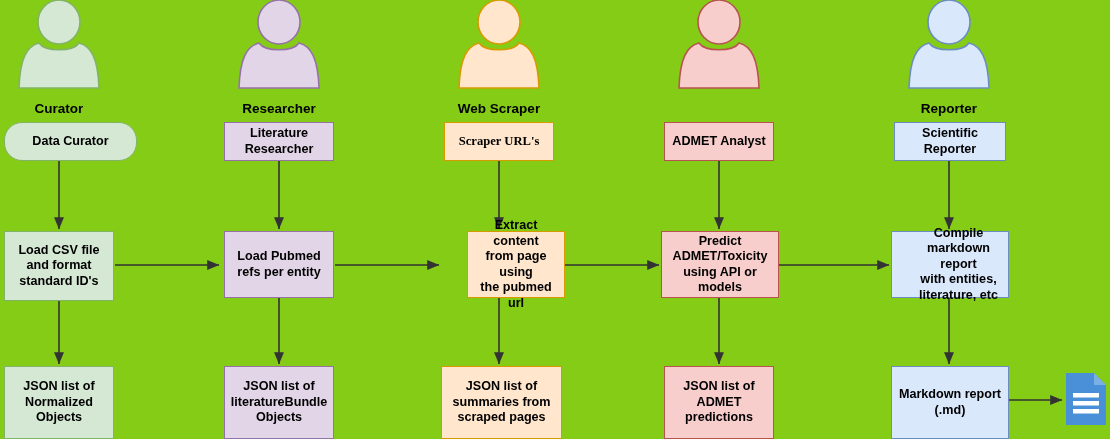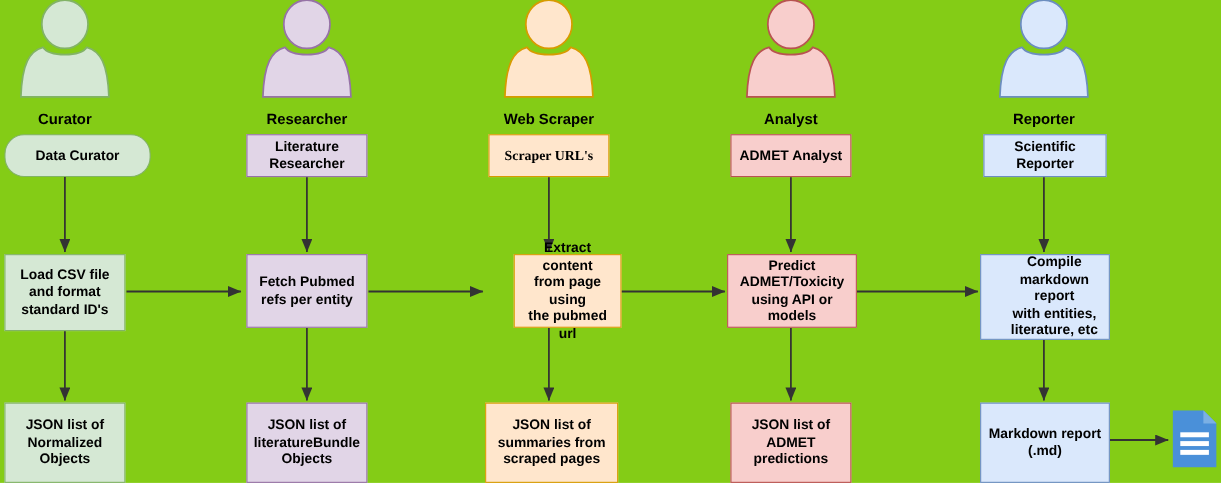--- a/index.html
+++ b/index.html
@@ -128,21 +128,21 @@
 
   <div class="avatar" style="left:231px; top:0px;">
     <svg viewBox="0 0 96 92" xmlns="http://www.w3.org/2000/svg">
       <ellipse cx="48" cy="22" rx="21" ry="22" fill="#e1d5e7" stroke="#9673a6" stroke-width="1.6"></ellipse>
       <path d="M8,88 C9,58 16,46 28,43 C34,52 62,52 68,43 C80,46 87,58 88,88 Z" fill="#e1d5e7" stroke="#9673a6" stroke-width="1.6"></path>
     </svg>
   </div>
   <div class="role-label" style="left:189px; top:101px;">Researcher</div>
   <div class="node purple" style="left:224px; top:122px; width:110px; height:39px;">Literature
 Researcher</div>
-  <div class="node purple" style="left:224px; top:231px; width:110px; height:67px;">Fetch Pubmed
+  <div class="node purple" style="left:224px; top:231px; width:110px; height:67px;">Load Pubmed
 refs per entity</div>
   <div class="node purple" style="left:224px; top:366px; width:110px; height:73px;">JSON list of
 literatureBundle
 Objects</div>
 
   <div class="avatar" style="left:451px; top:0px;">
     <svg viewBox="0 0 96 92" xmlns="http://www.w3.org/2000/svg">
       <ellipse cx="48" cy="22" rx="21" ry="22" fill="#ffe6cc" stroke="#d79b00" stroke-width="1.6"></ellipse>
       <path d="M8,88 C9,58 16,46 28,43 C34,52 62,52 68,43 C80,46 87,58 88,88 Z" fill="#ffe6cc" stroke="#d79b00" stroke-width="1.6"></path>
     </svg>
@@ -155,40 +155,39 @@
   <div class="node orange" style="left:441px; top:366px; width:121px; height:73px;">JSON list of
 summaries from
 scraped pages</div>
 
   <div class="avatar" style="left:671px; top:0px;">
     <svg viewBox="0 0 96 92" xmlns="http://www.w3.org/2000/svg">
       <ellipse cx="48" cy="22" rx="21" ry="22" fill="#f8cecc" stroke="#b85450" stroke-width="1.6"></ellipse>
       <path d="M8,88 C9,58 16,46 28,43 C34,52 62,52 68,43 C80,46 87,58 88,88 Z" fill="#f8cecc" stroke="#b85450" stroke-width="1.6"></path>
     </svg>
   </div>
-  <div class="role-label" style="left:629px; top:101px;">Analyst</div>
   <div class="node red" style="left:664px; top:122px; width:110px; height:39px;">ADMET Analyst</div>
   <div class="node red" style="left:661px; top:231px; width:118px; height:67px;">Predict
 ADMET/Toxicity
 using API or
 models</div>
   <div class="node red" style="left:664px; top:366px; width:110px; height:73px;">JSON list of
 ADMET
 predictions</div>
 
   <div class="avatar" style="left:901px; top:0px;">
     <svg viewBox="0 0 96 92" xmlns="http://www.w3.org/2000/svg">
       <ellipse cx="48" cy="22" rx="21" ry="22" fill="#dae8fc" stroke="#6c8ebf" stroke-width="1.6"></ellipse>
       <path d="M8,88 C9,58 16,46 28,43 C34,52 62,52 68,43 C80,46 87,58 88,88 Z" fill="#dae8fc" stroke="#6c8ebf" stroke-width="1.6"></path>
     </svg>
   </div>
   <div class="role-label" style="left:859px; top:101px;">Reporter</div>
   <div class="node blue" style="left:894px; top:122px; width:112px; height:39px;">Scientific
 Reporter</div>
-  <div class="node blue" style="left:891px; top:231px; width:118px; height:78px;padding-left:20px;">Compile
+  <div class="node blue" style="left:891px; top:231px; width:118px; height:67px;padding-left:20px;">Compile
 markdown report
 with entities,
 literature, etc</div>
   <div class="node blue" style="left:891px; top:366px; width:118px; height:73px;">Markdown report
 (.md)</div>
 
   <div class="doc-icon" style="left:1066px; top:373px;">
     <svg width="40" height="52" viewBox="0 0 40 52" xmlns="http://www.w3.org/2000/svg">
       <path d="M0,0 L28,0 L40,12 L40,52 L0,52 Z" fill="#4a90d9"></path>
       <path d="M28,0 L40,12 L28,12 Z" fill="#7bb0e4"></path>

